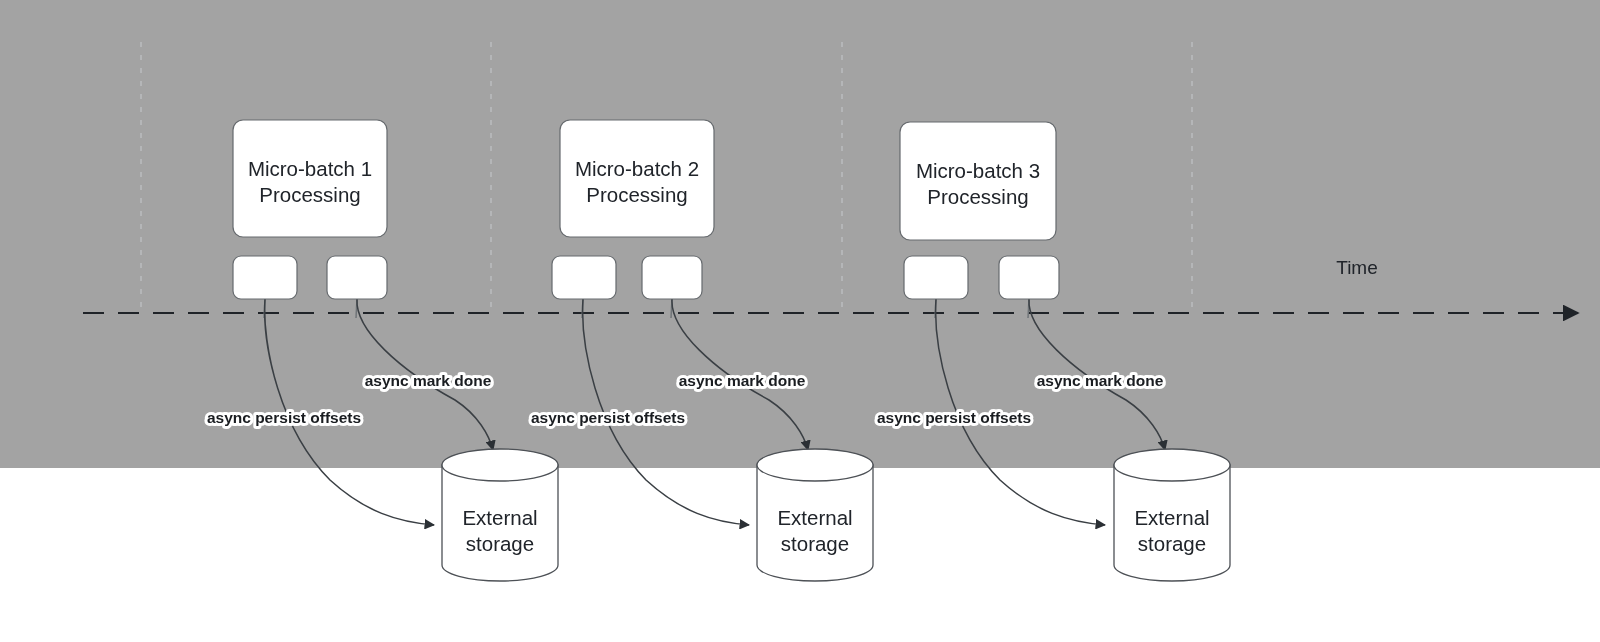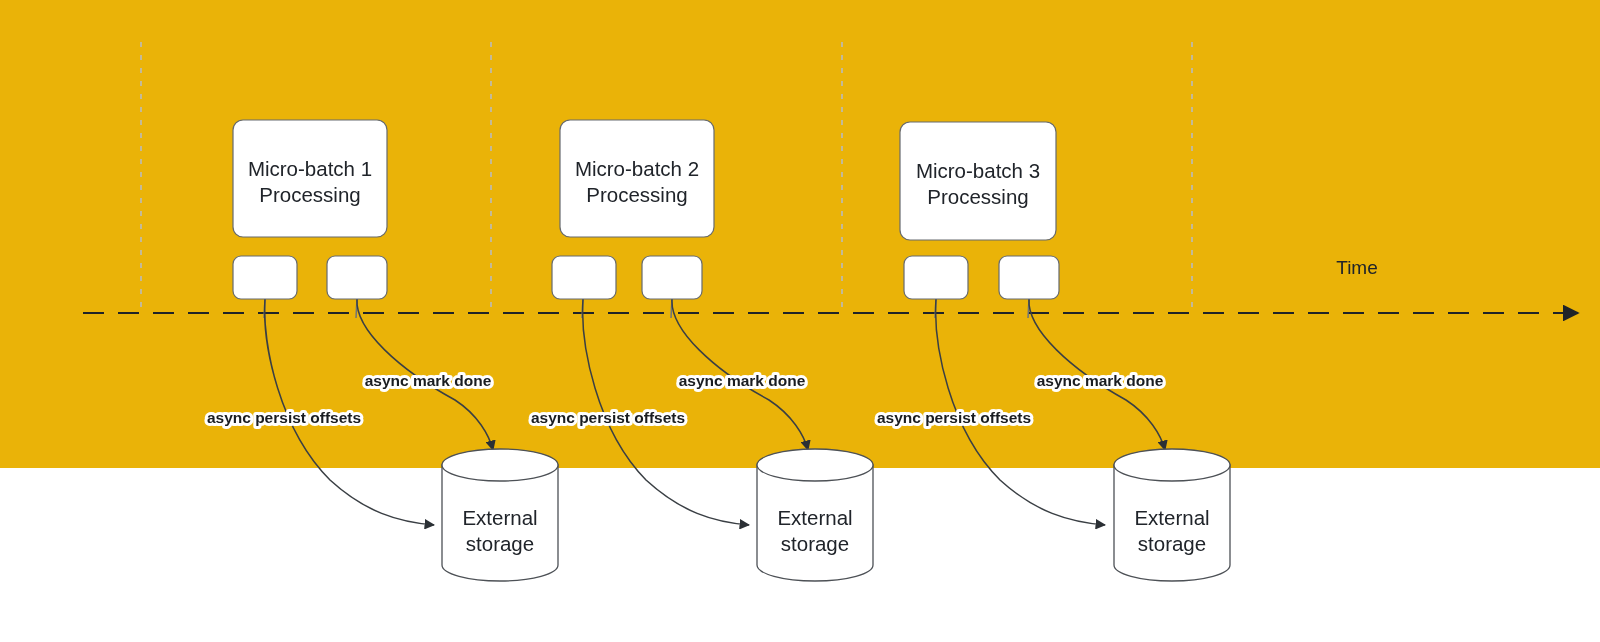--- a/index.html
+++ b/index.html
@@ -11,21 +11,21 @@
   body {
     font-family: "Liberation Sans", sans-serif;
     width: 1600px;
     height: 642px;
     overflow: hidden;
   }
   #canvas {
     position: relative;
     width: 1600px;
     height: 468px;
-    background: #eab308;
+    background: #a3a3a3;
   }
   svg.diagram {
     position: absolute;
     top: 0;
     left: 0;
     width: 1600px;
     height: 642px;
     display: block;
   }
   .box-stroke {

